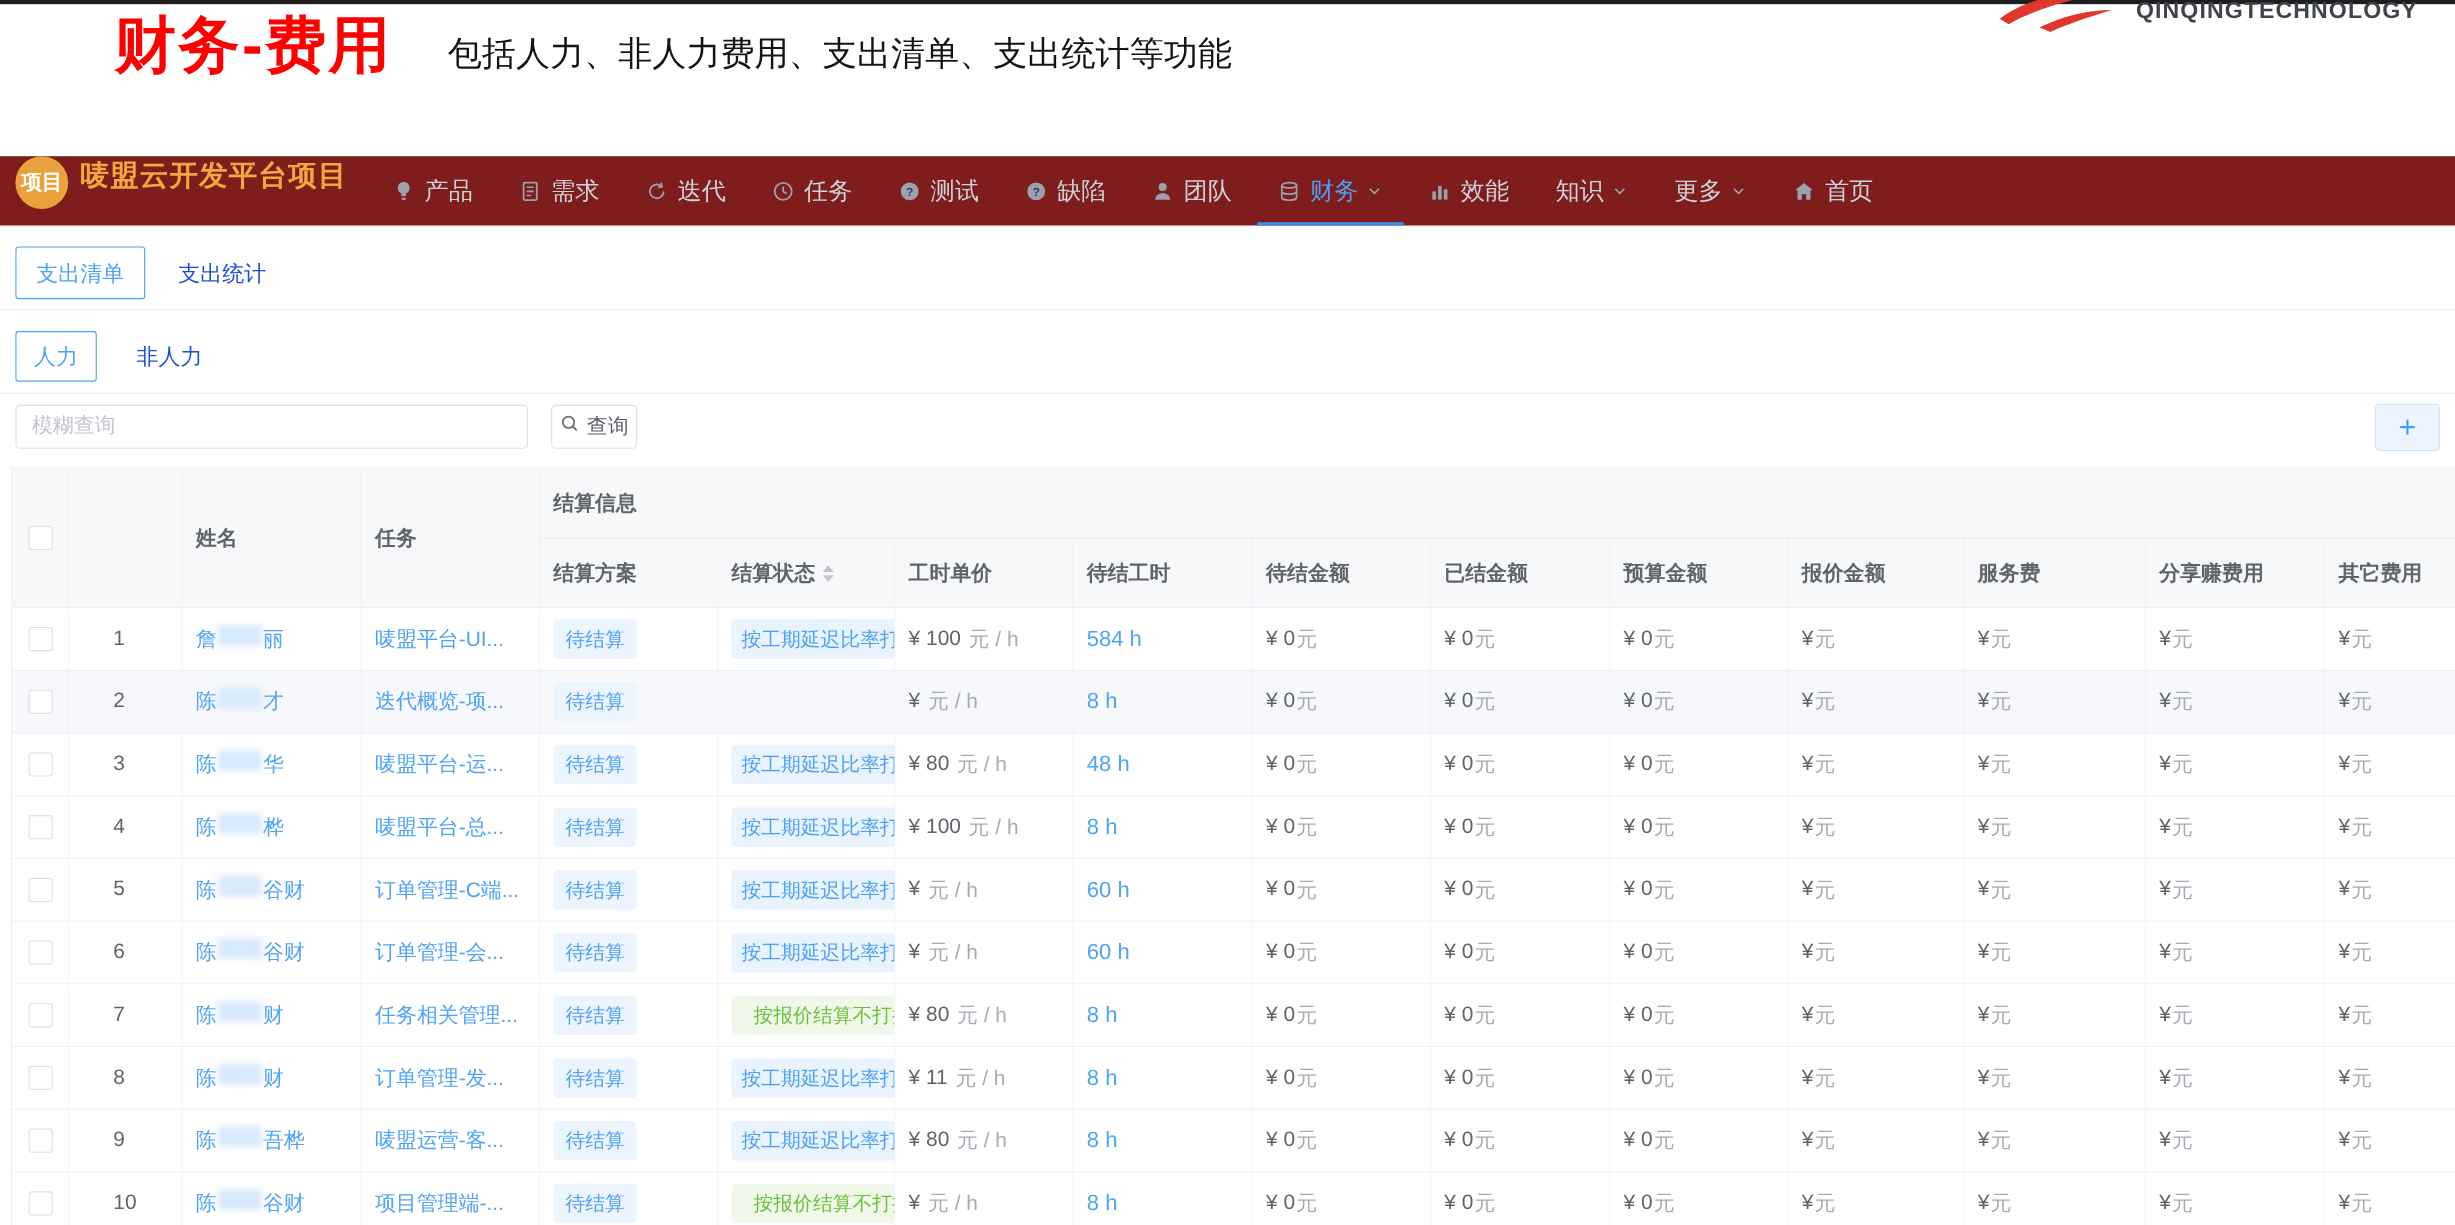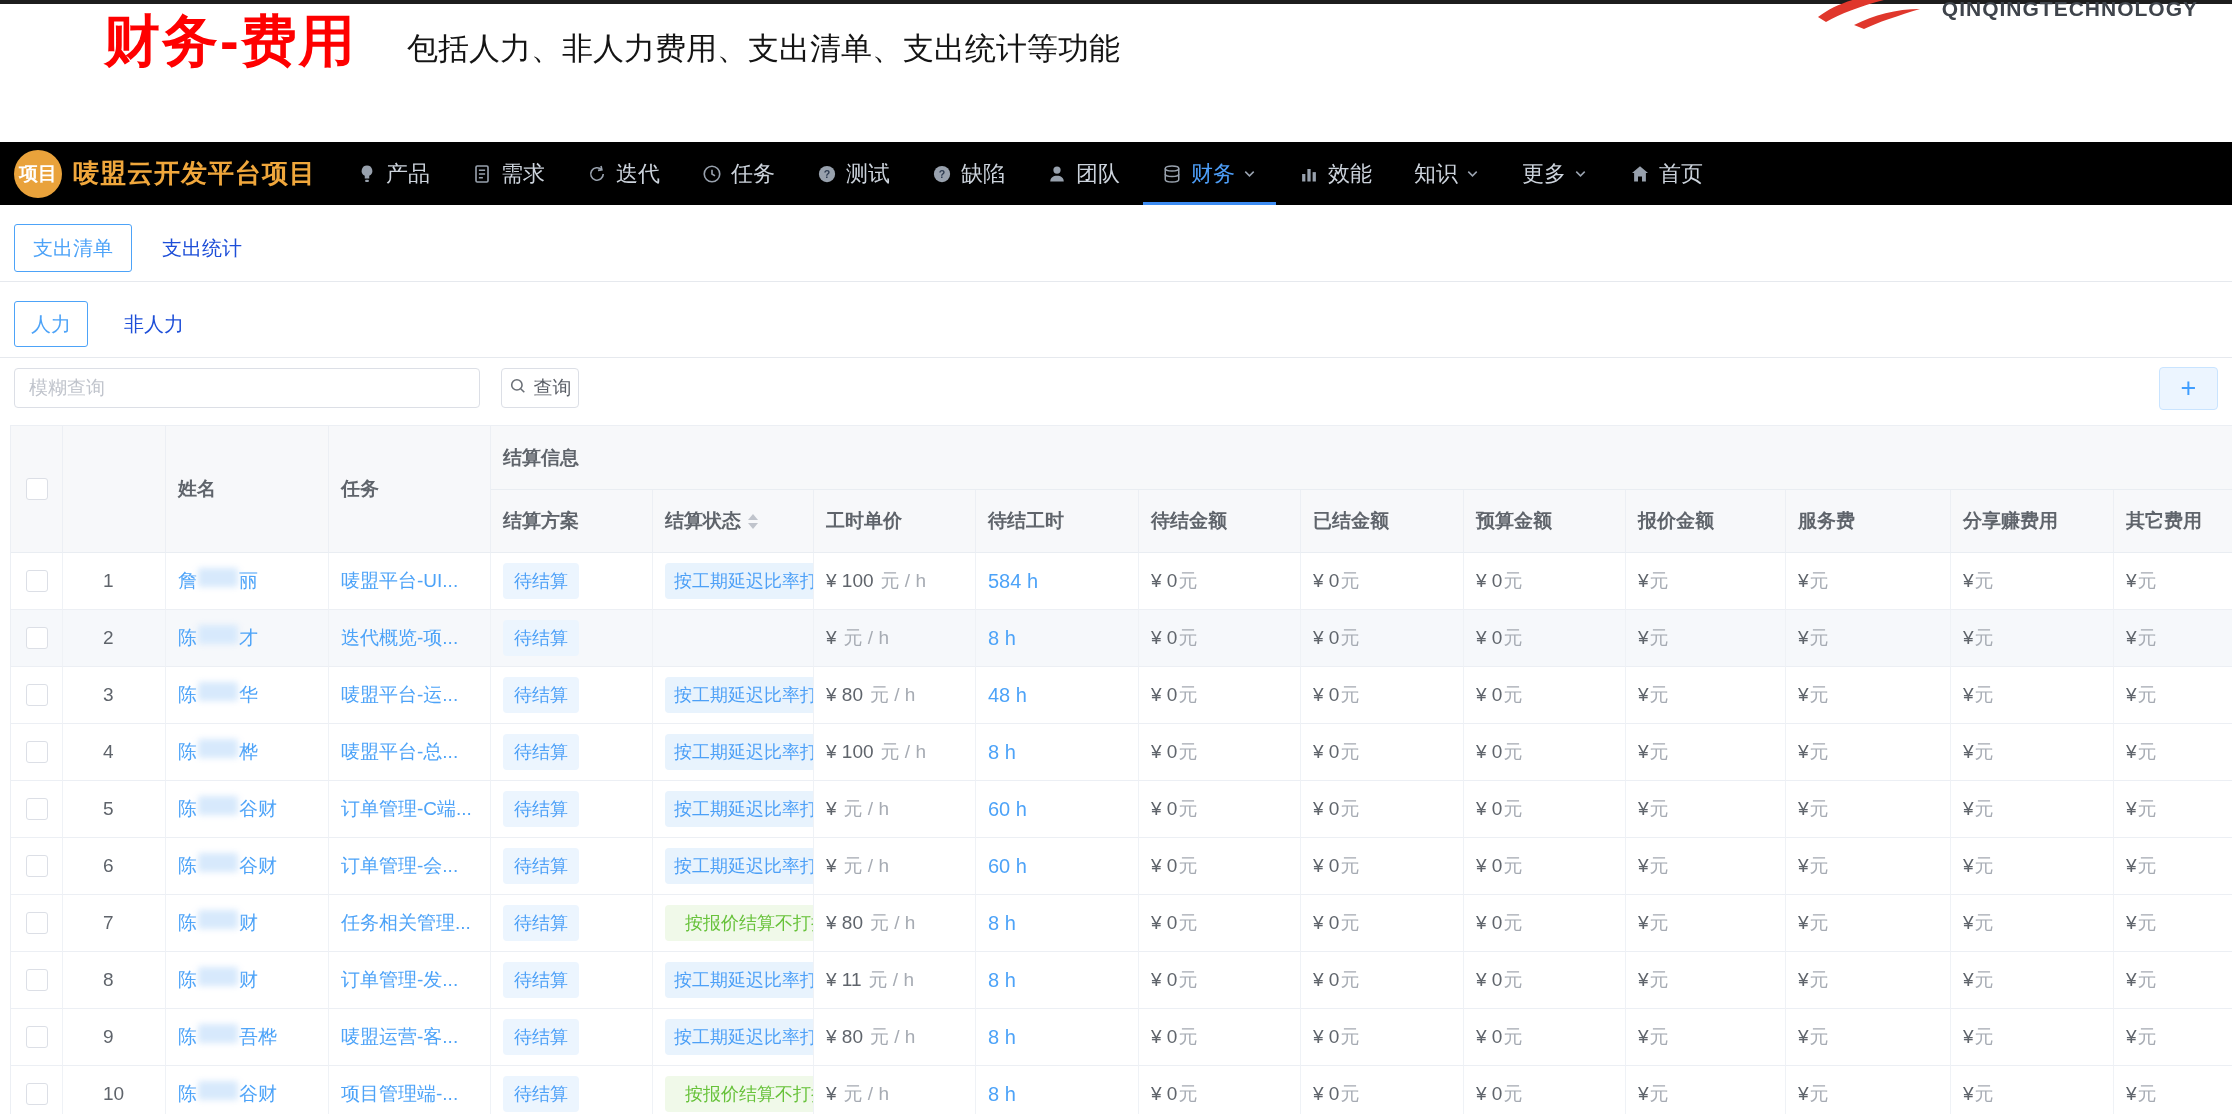--- a/index.html
+++ b/index.html
@@ -9,21 +9,21 @@
     -webkit-font-smoothing:antialiased;
   }
   .topstrip{position:absolute;top:0;left:0;width:2232px;height:4px;background:#1d1d1d;}
   
   .pagehead{position:absolute;top:4px;left:0;width:2232px;height:138px;background:#fff;}
   .page-title{position:absolute;left:104px;top:0px;font-size:56px;font-weight:bold;color:#fe0000;letter-spacing:2px;}
   .page-subtitle{position:absolute;left:407px;top:24px;font-size:31px;color:#141414;}
   .logo{position:absolute;top:-16px;right:34px;display:flex;align-items:center;gap:12px;}
   .logo-text{font-size:21px;font-weight:bold;color:#3f444b;letter-spacing:1px;}
   
-  .nav{position:absolute;top:142px;left:0;width:2232px;height:63px;background:#000000;display:flex;align-items:center;}
+  .nav{position:absolute;top:142px;left:0;width:2232px;height:63px;background:#7f1d1d;display:flex;align-items:flex-start;}
   .proj-badge{flex:none;width:48px;height:48px;margin-left:14px;border-radius:50%;background:#e9a23b;color:#fff;
     font-size:19px;font-weight:bold;display:flex;align-items:center;justify-content:center;}
   .proj-title{color:#f0a73c;font-size:26px;font-weight:bold;margin-left:11px;letter-spacing:1px;white-space:nowrap;}
   .nav-items{display:flex;align-items:stretch;margin-left:20px;height:100%;}
   .nav-item{display:flex;align-items:center;gap:9px;padding:0 21px;font-size:22px;color:#ccd3dc;cursor:pointer;position:relative;white-space:nowrap;}
   .nav-item .ico{display:flex;align-items:center;}
   .nav-item.active{color:#4d9ef8;}
   .nav-item.active::after{content:"";position:absolute;left:2px;right:2px;bottom:0;height:3px;background:#3d8cf2;}
   .nav-item .chev{display:flex;align-items:center;margin-left:-2px;}
   

